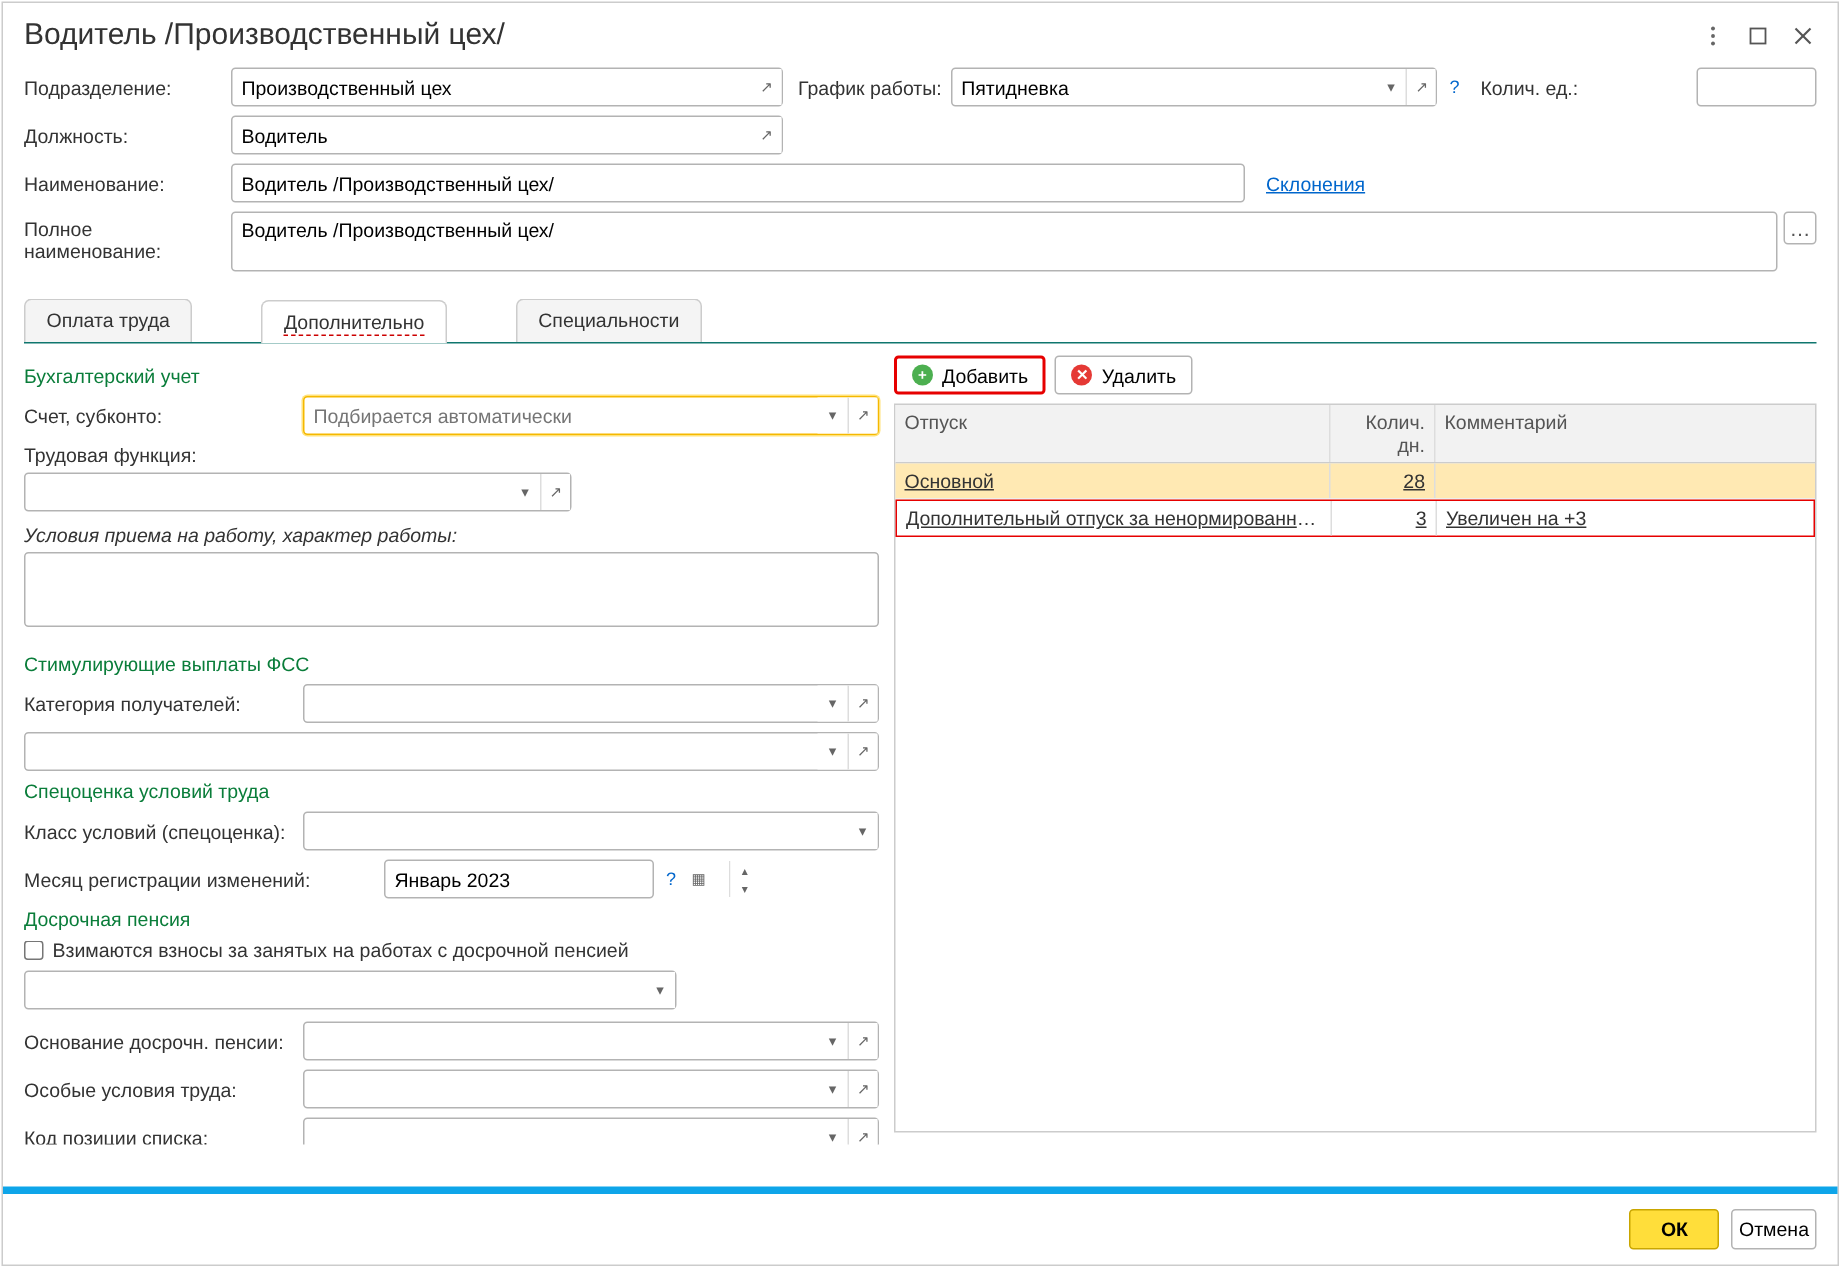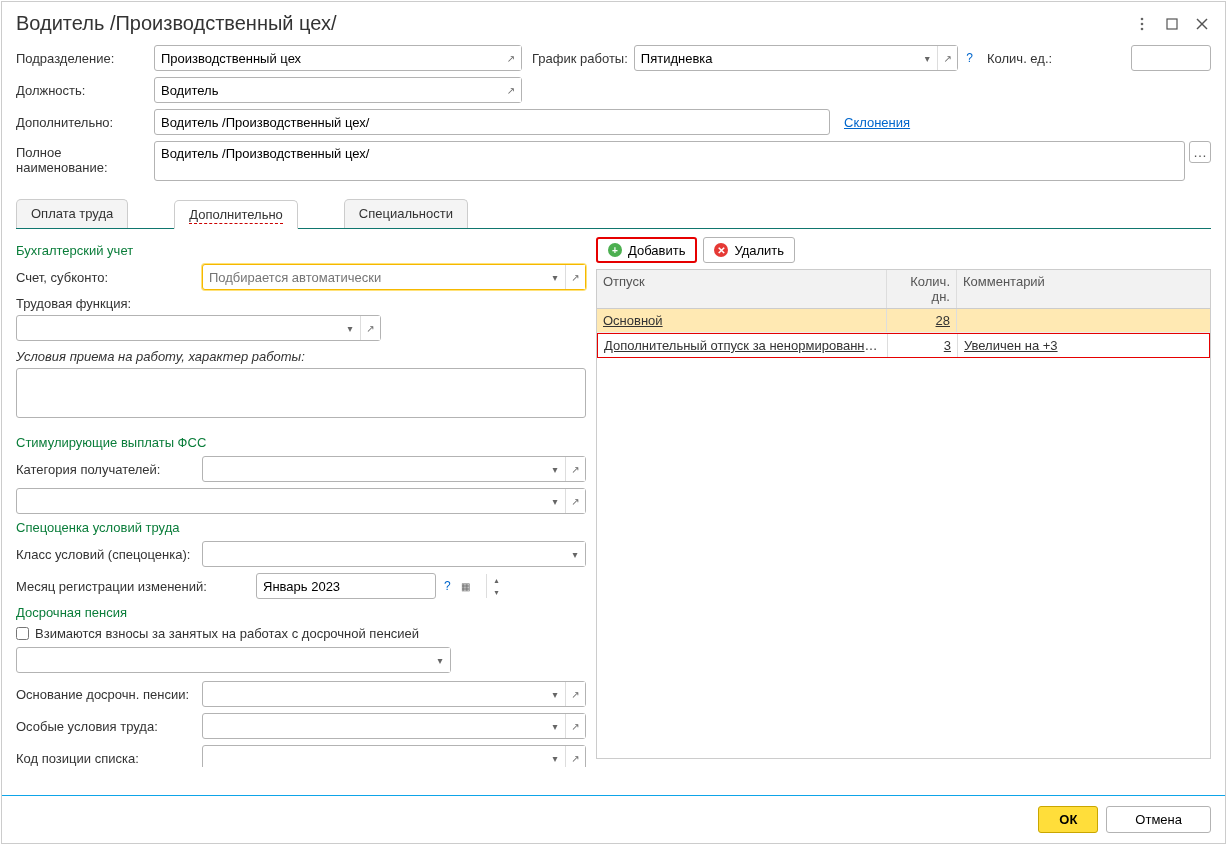--- a/index.html
+++ b/index.html
@@ -51,23 +51,23 @@
 .th, .td { padding: 4px 6px; }
 .th { color: #555; }
 .col-otpusk { width: 290px; border-right: 1px solid #ddd; }
 .col-days { width: 70px; text-align: right; border-right: 1px solid #ddd; }
 .col-comment { flex: 1; }
 .table-body { }
 .tr { display: flex; border-bottom: 1px solid #eee; font-size: 13px; }
 .tr.selected { background: #ffe9b3; }
 .tr.highlighted { border: 1px solid #e60000; }
 .td { overflow: hidden; text-overflow: ellipsis; white-space: nowrap; text-decoration: underline; }
-.footer { display: flex; justify-content: flex-end; padding: 10px 14px; gap: 8px; border-top: 1px solid #0ea5e9; margin-top: 28px; }
+.footer { display: flex; justify-content: flex-end; padding: 10px 14px; gap: 8px; border-top: 5px solid #0ea5e9; margin-top: 28px; }
 .btn-primary { background: #ffde3a; border: 1px solid #c9a600; font-weight: bold; padding: 5px 20px; border-radius: 3px; cursor: pointer; font-size:13px;}
-.btn-secondary { background: #fff; border: 1px solid #b3b3b3; padding: 5px 28px; border-radius: 3px; cursor: pointer; font-size:13px;}
+.btn-secondary { background: #fff; border: 1px solid #b3b3b3; padding: 5px 4px; border-radius: 3px; cursor: pointer; font-size:13px;}
 .kolich-label { margin-left: 14px; font-size: 13px; }
 .kolich-input { width: 80px; }
 svg { display:block; }
 </style>
 </head>
 <body>
 
 <div class="window">
 
   <div class="title-bar">
@@ -117,21 +117,21 @@
 
     <div class="form-row">
       <label>Должность:</label>
       <div class="input-group" style="width:368px;">
         <input class="input-text" value="Водитель" style="">
         <button class="input-btn">↗</button>
       </div>
     </div>
 
     <div class="form-row">
-      <label>Дополнительно:</label>
+      <label>Наименование:</label>
       <div class="input-group" style="width:676px;">
         <input class="input-text" value="Водитель /Производственный цех/" style="">
       </div>
       <a class="link">Склонения</a>
     </div>
 
     <div class="form-row multiline-wrap">
       <label>Полное наименование:</label>
       <div class="textarea-group">
         <textarea class="multiline" style="">Водитель /Производственный цех/</textarea>

